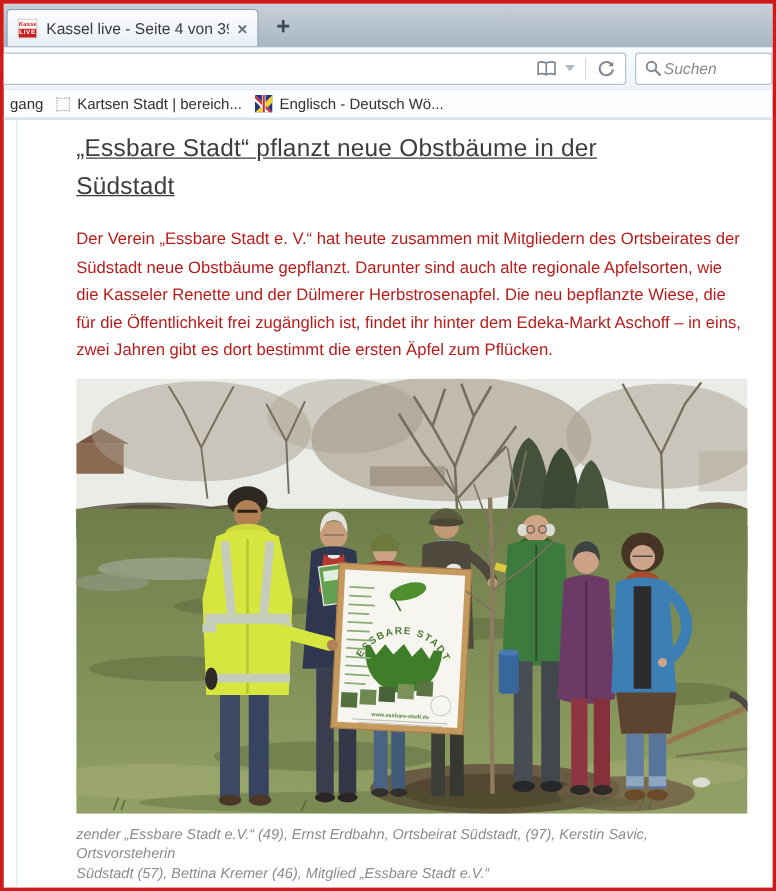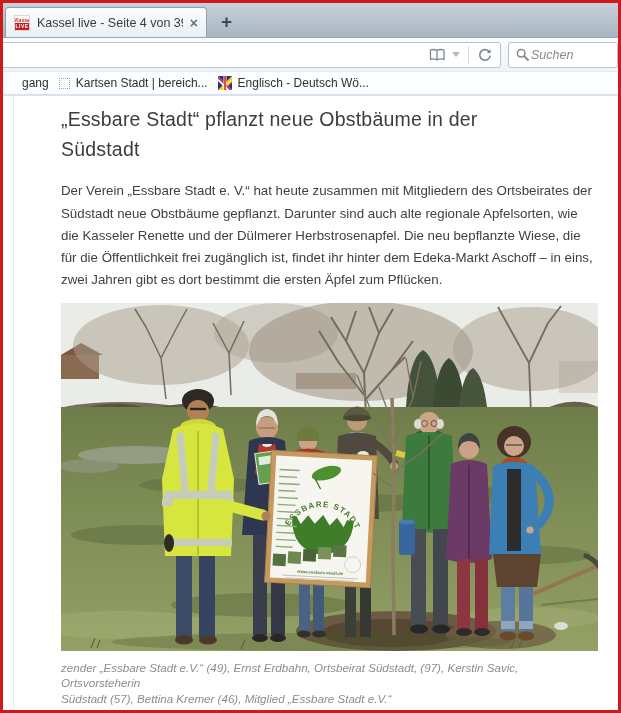--- a/index.html
+++ b/index.html
@@ -54,37 +54,37 @@
     background:#fff; border:1px solid #b5c2cf; border-radius:3px;
     display:flex; align-items:center; gap:0; padding-left:7px;
   }
   .search-input { border:none; outline:none; background:transparent; width:70px;
     font-family:"Liberation Sans", sans-serif; font-size:12.5px; font-style:italic; color:#85898f; }
   .search-input::placeholder { color:#85898f; font-style:italic; opacity:1; }
 
   
   .bmbar {
     height:24px; background:#fcfdfe; border-bottom:2px solid #d8e3ed;
-    display:flex; align-items:center; padding-left:14px;
+    display:flex; align-items:center; padding-left:0;
     font-size:12px; color:#303030;
   }
   .bm { display:flex; align-items:center; gap:6px; padding:2px 5px; white-space:nowrap; }
   .dotted-icon { width:11px; height:11px; border:1px dotted #9aa7b4; background:#fdfdfd; }
 
   
   .content { position:relative; background:#fff; height:614px; }
   .content::before { content:""; position:absolute; left:10px; top:0; bottom:0; width:1px; background:#e5ebf1; }
   .article { padding:8px 0 0 58px; }
   .headline {
     margin:0 0 16px 0; width:482px;
-    font-size:19.5px; font-weight:400; color:#3d3d3d; line-height:1.55; letter-spacing:0.2px;
+    font-size:19.5px; font-weight:400; color:#3d3d3d; line-height:1.55; letter-spacing:0.2px;text-decoration:underline;
   }
   .bodytext {
     margin:0 0 12px 0; width:537px;
-    font-size:13.3px; color:#404040; line-height:1.66;
+    font-size:13.3px; color:#b91c1c; line-height:1.66;
   }
   figure { margin:0; width:537px; }
   .photo-svg { display:block; width:537px; height:348px; }
   figcaption { margin-top:9px; font-style:italic; color:#8c8c8c; font-size:11.6px; line-height:1.33; }
 </style>
 </head>
 <body>
 
 <div class="frame">
 

